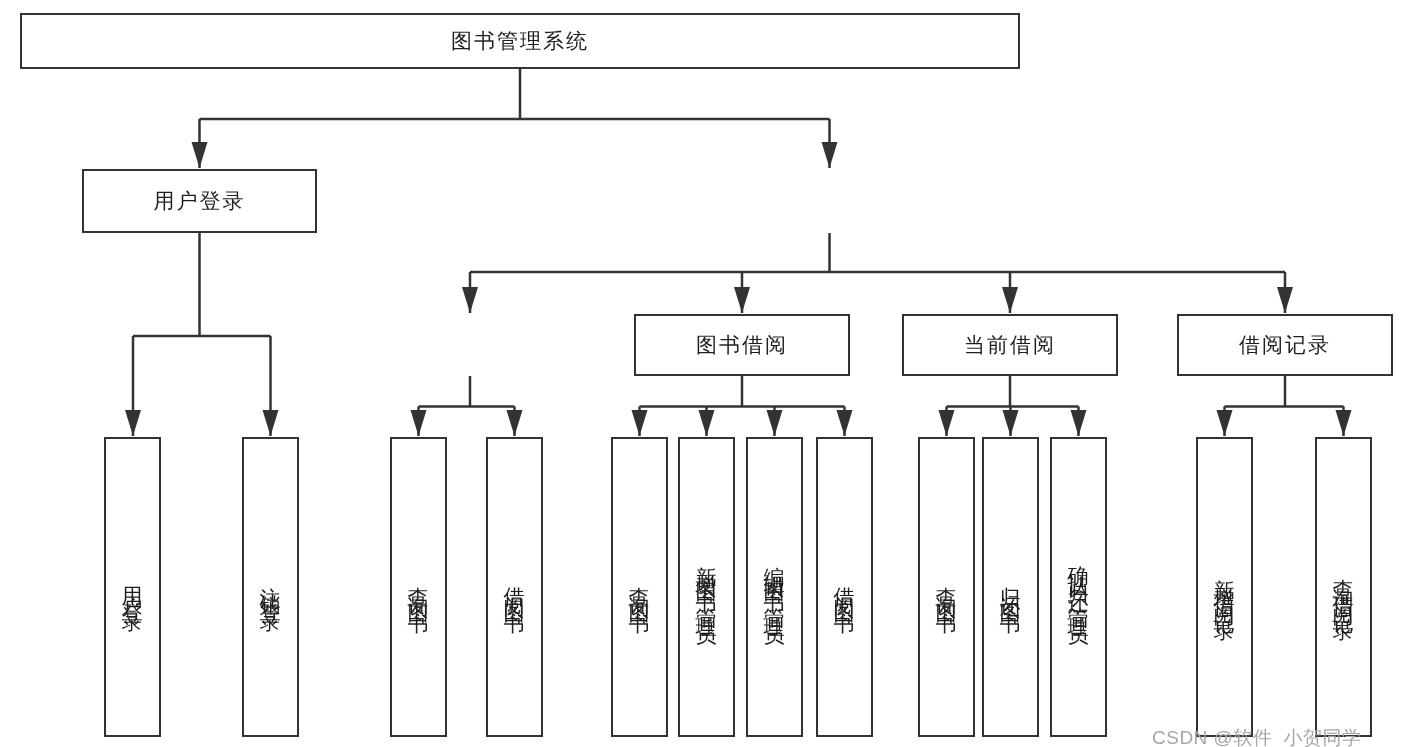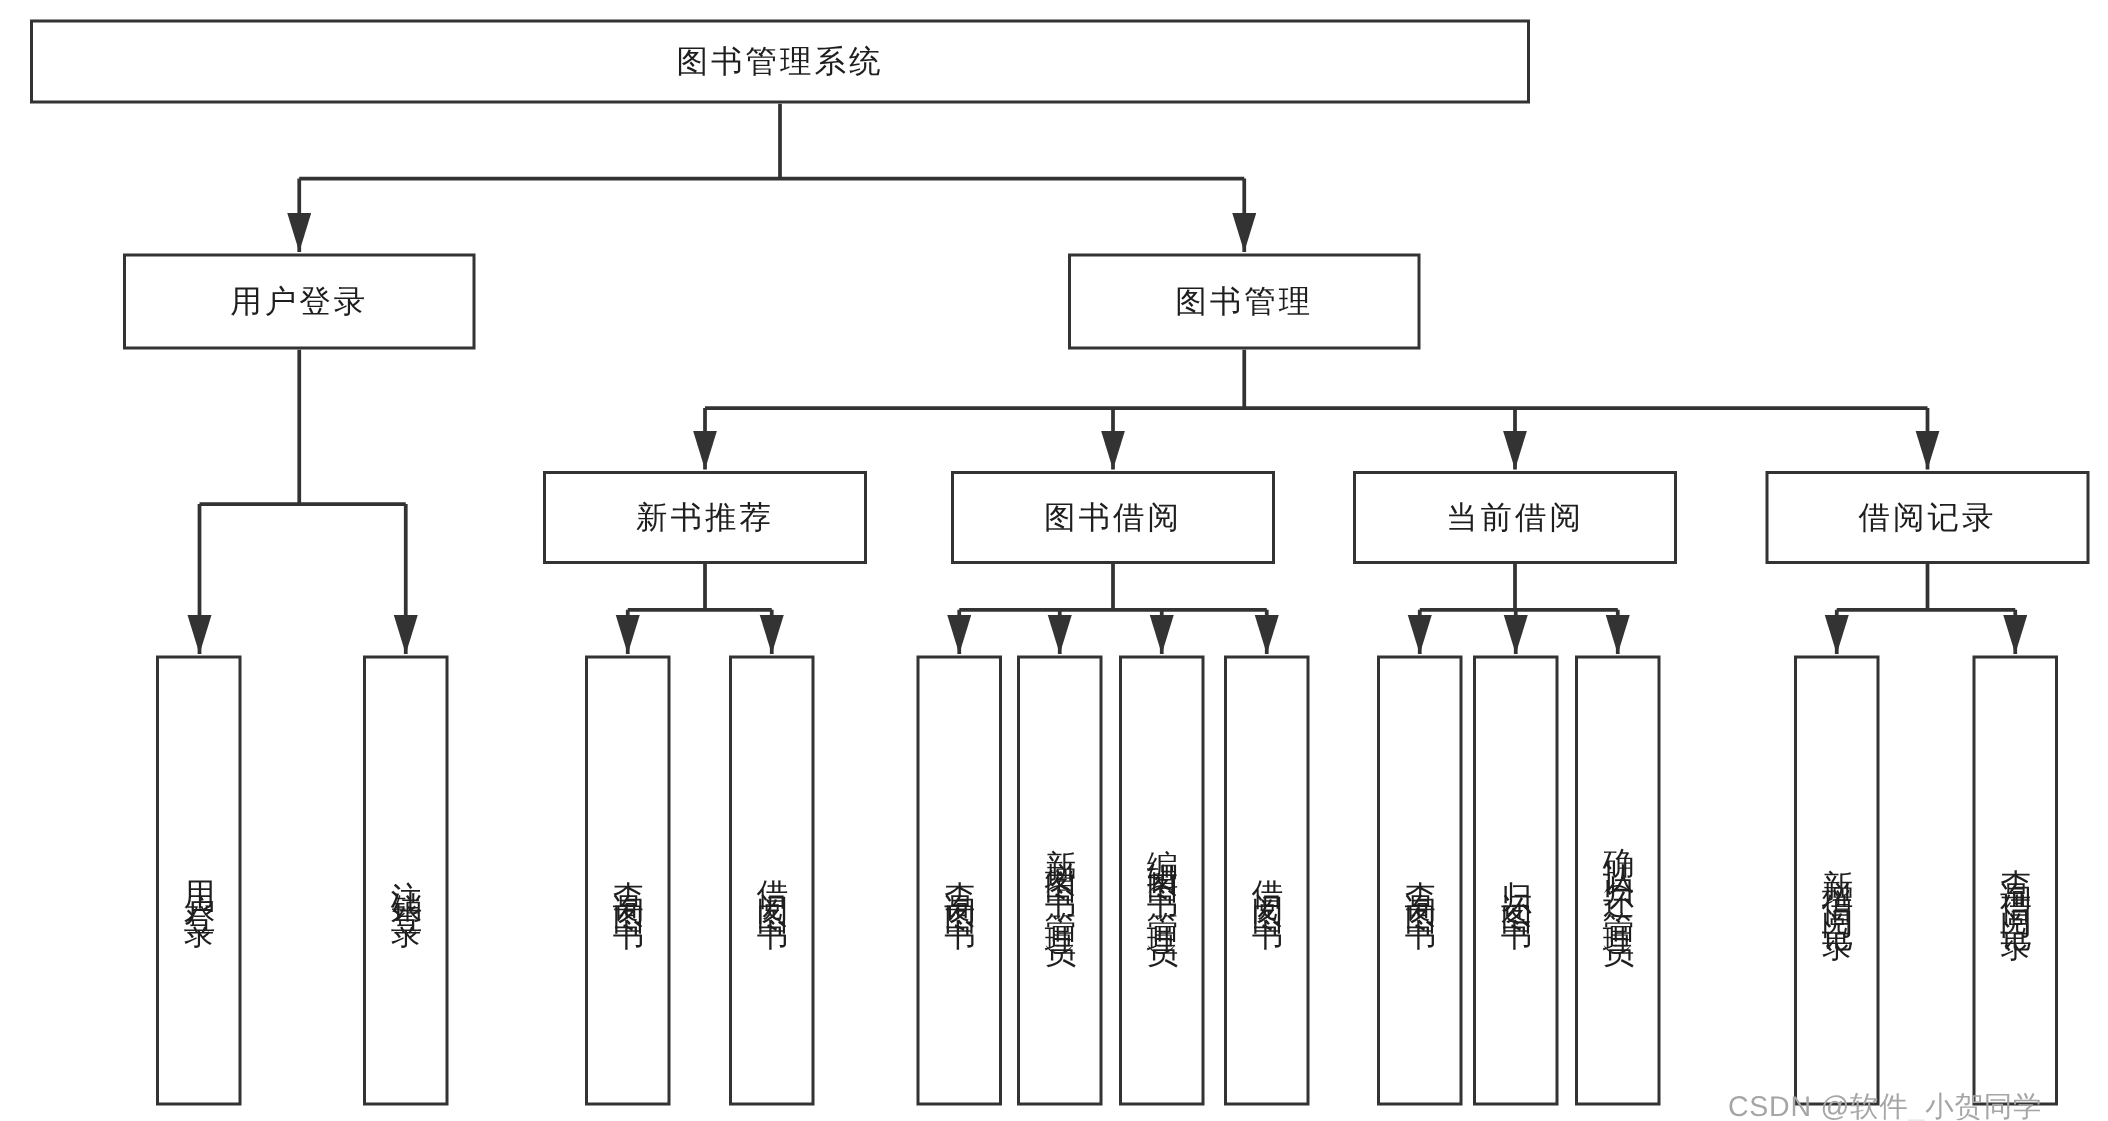--- a/index.html
+++ b/index.html
@@ -121,27 +121,21 @@
     <path class="conn" d="M1343.5 406.5 V436" marker-end="url(#ah)"></path>
   </svg>
 
   <div class="box" style="left:20px;top:13px;width:1000px;height:56px">
     <span class="hlabel">图书管理系统</span>
   </div>
 
   <div class="box" style="left:82px;top:169px;width:235px;height:64px">
     <span class="hlabel">用户登录</span>
   </div>
-  <div class="box" style="left:712px;top:169px;width:235px;height:64px">
-    <span class="hlabel">图书管理</span>
-  </div>
 
-  <div class="box" style="left:362px;top:314px;width:216px;height:62px">
-    <span class="hlabel">新书推荐</span>
-  </div>
   <div class="box" style="left:634px;top:314px;width:216px;height:62px">
     <span class="hlabel">图书借阅</span>
   </div>
   <div class="box" style="left:902px;top:314px;width:216px;height:62px">
     <span class="hlabel">当前借阅</span>
   </div>
   <div class="box" style="left:1177px;top:314px;width:216px;height:62px">
     <span class="hlabel">借阅记录</span>
   </div>
 

